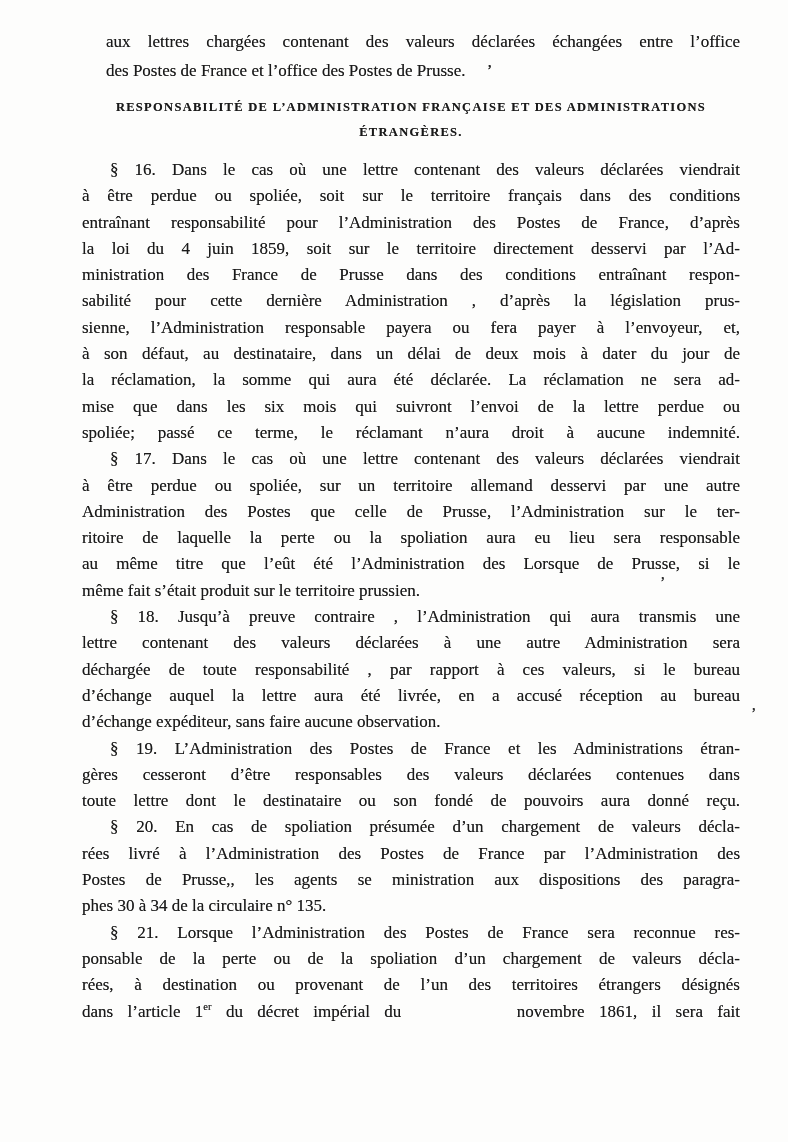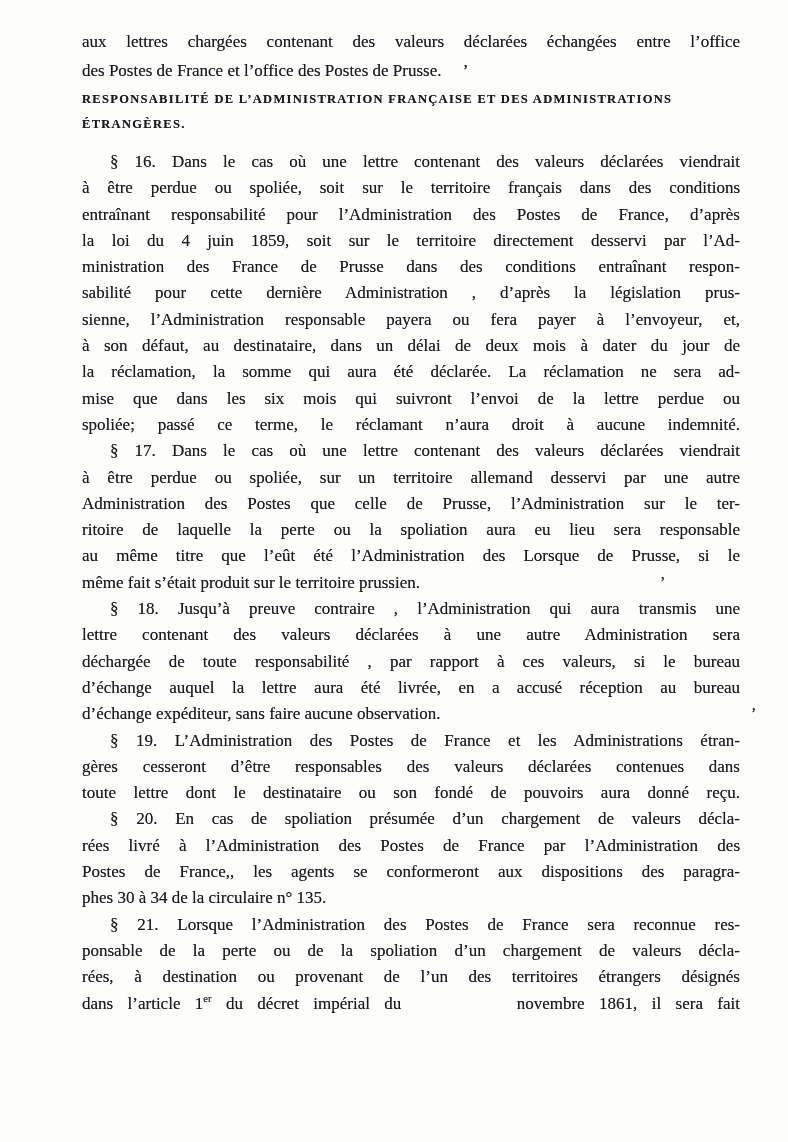--- a/index.html
+++ b/index.html
@@ -26,25 +26,25 @@
   .line {
     font-size: 17px;
     line-height: 26.3px;
     text-align: justify;
     text-align-last: left;
     white-space: normal;
   }
   .line.j { text-align-last: justify; }
   .line.ind { text-indent: 28px; }
 
-  .intro .line { line-height: 29px; }
+  .intro .line { line-height: 29px; margin-left: 24px; }
 
   .heading {
-    margin-top: 2px;
-    text-align: left;
+    margin-top: 10px;
+    text-align: center;
     font-weight: bold;
     font-size: 12.5px;
     letter-spacing: 1.3px;
     line-height: 25px;
     color: var(--ink, #1a1a1a);
   }
 
   .paragraph { }
   #paragraphs .paragraph:first-child { margin-top: 12px; }
 
@@ -106,21 +106,21 @@
           <div class="line"><span>d’échange expéditeur, sans faire aucune observation.</span></div>
         </div>
         <div class="paragraph">
           <div class="line j ind"><span>§ 19. L’Administration des Postes de France et les Administrations étran-</span></div>
           <div class="line j"><span>gères cesseront d’être responsables des valeurs déclarées contenues dans</span></div>
           <div class="line j"><span>toute lettre dont le destinataire ou son fondé de pouvoirs aura donné reçu.</span></div>
         </div>
         <div class="paragraph">
           <div class="line j ind"><span>§ 20. En cas de spoliation présumée d’un chargement de valeurs décla-</span></div>
           <div class="line j"><span>rées livré à l’Administration des Postes de France par l’Administration des</span></div>
-          <div class="line j"><span>Postes de France,, les agents se conformeront aux dispositions des paragra-</span></div>
+          <div class="line j"><span>Postes de Prusse,, les agents se ministration aux dispositions des paragra-</span></div>
           <div class="line"><span>phes 30 à 34 de la circulaire n° 135.</span></div>
         </div>
         <div class="paragraph">
           <div class="line j ind"><span>§ 21. Lorsque l’Administration des Postes de France sera reconnue res-</span></div>
           <div class="line j"><span>ponsable de la perte ou de la spoliation d’un chargement de valeurs décla-</span></div>
           <div class="line j"><span>rées, à destination ou provenant de l’un des territoires étrangers désignés</span></div>
           <div class="line j"><span>dans l’article 1</span><sup class="ord">er</sup><span> du décret impérial du&nbsp;&nbsp;&nbsp;&nbsp;&nbsp;&nbsp;&nbsp;&nbsp;novembre 1861, il sera fait</span></div>
         </div>
       </div>
 

